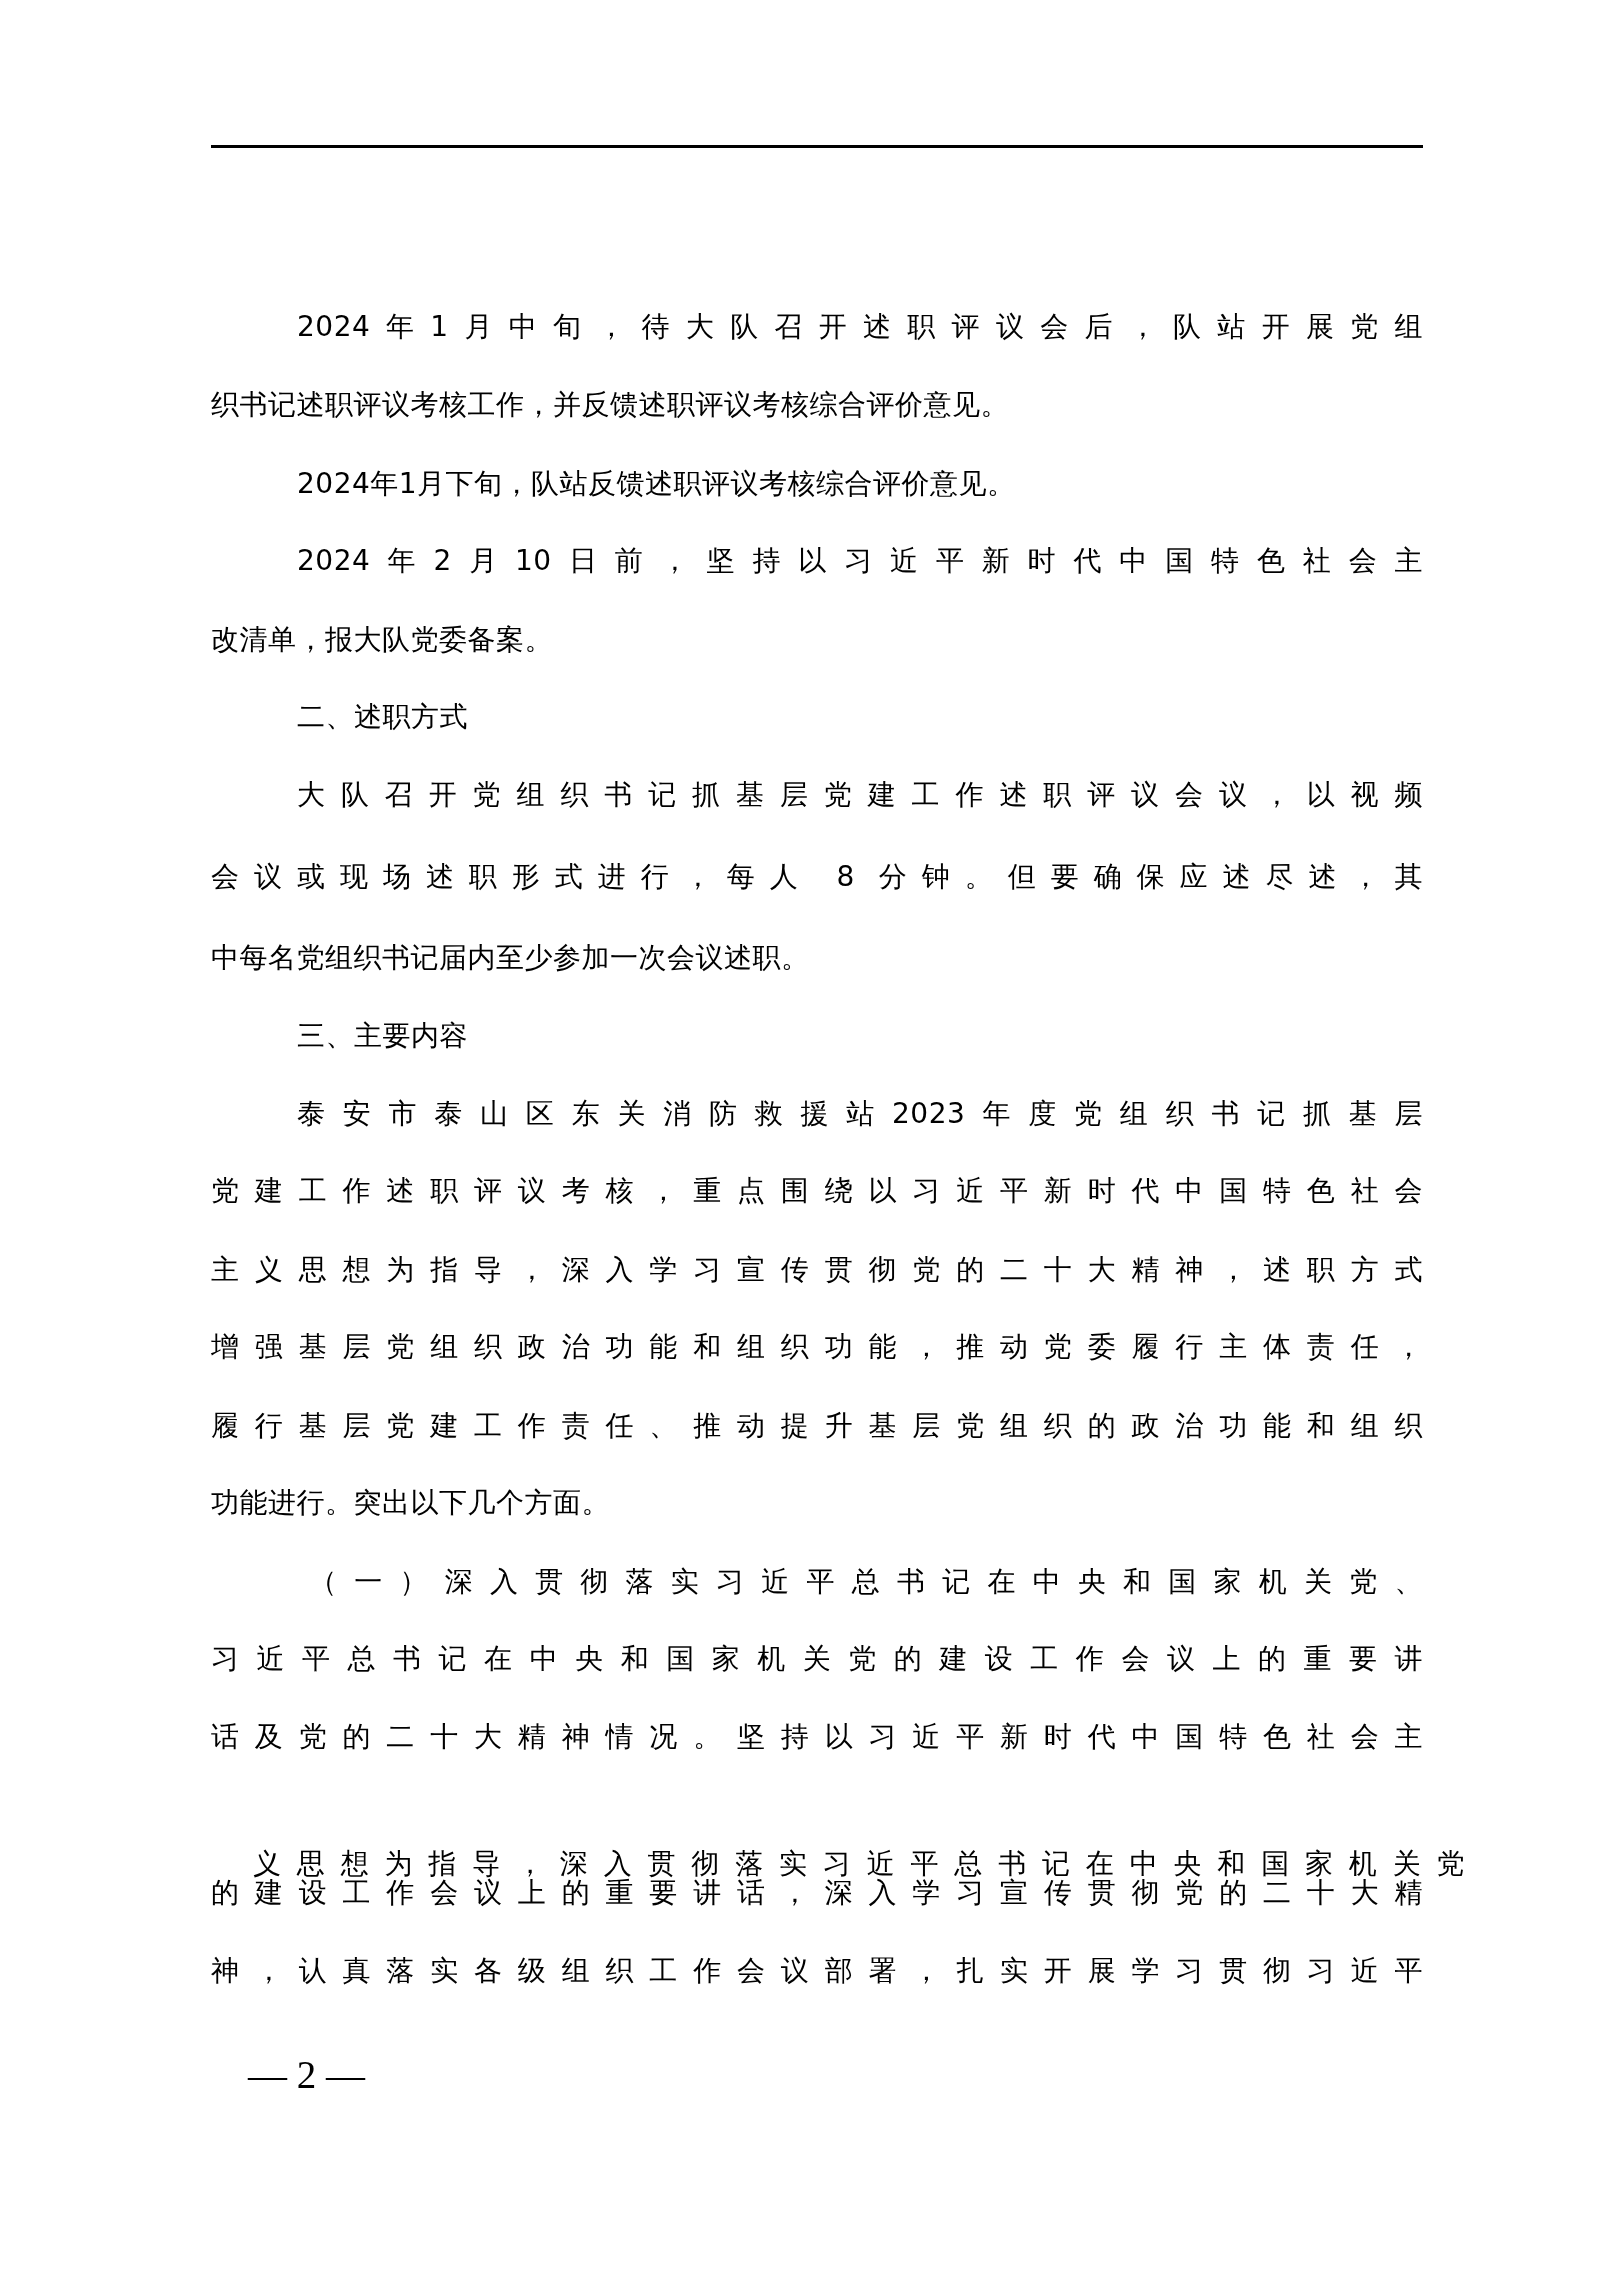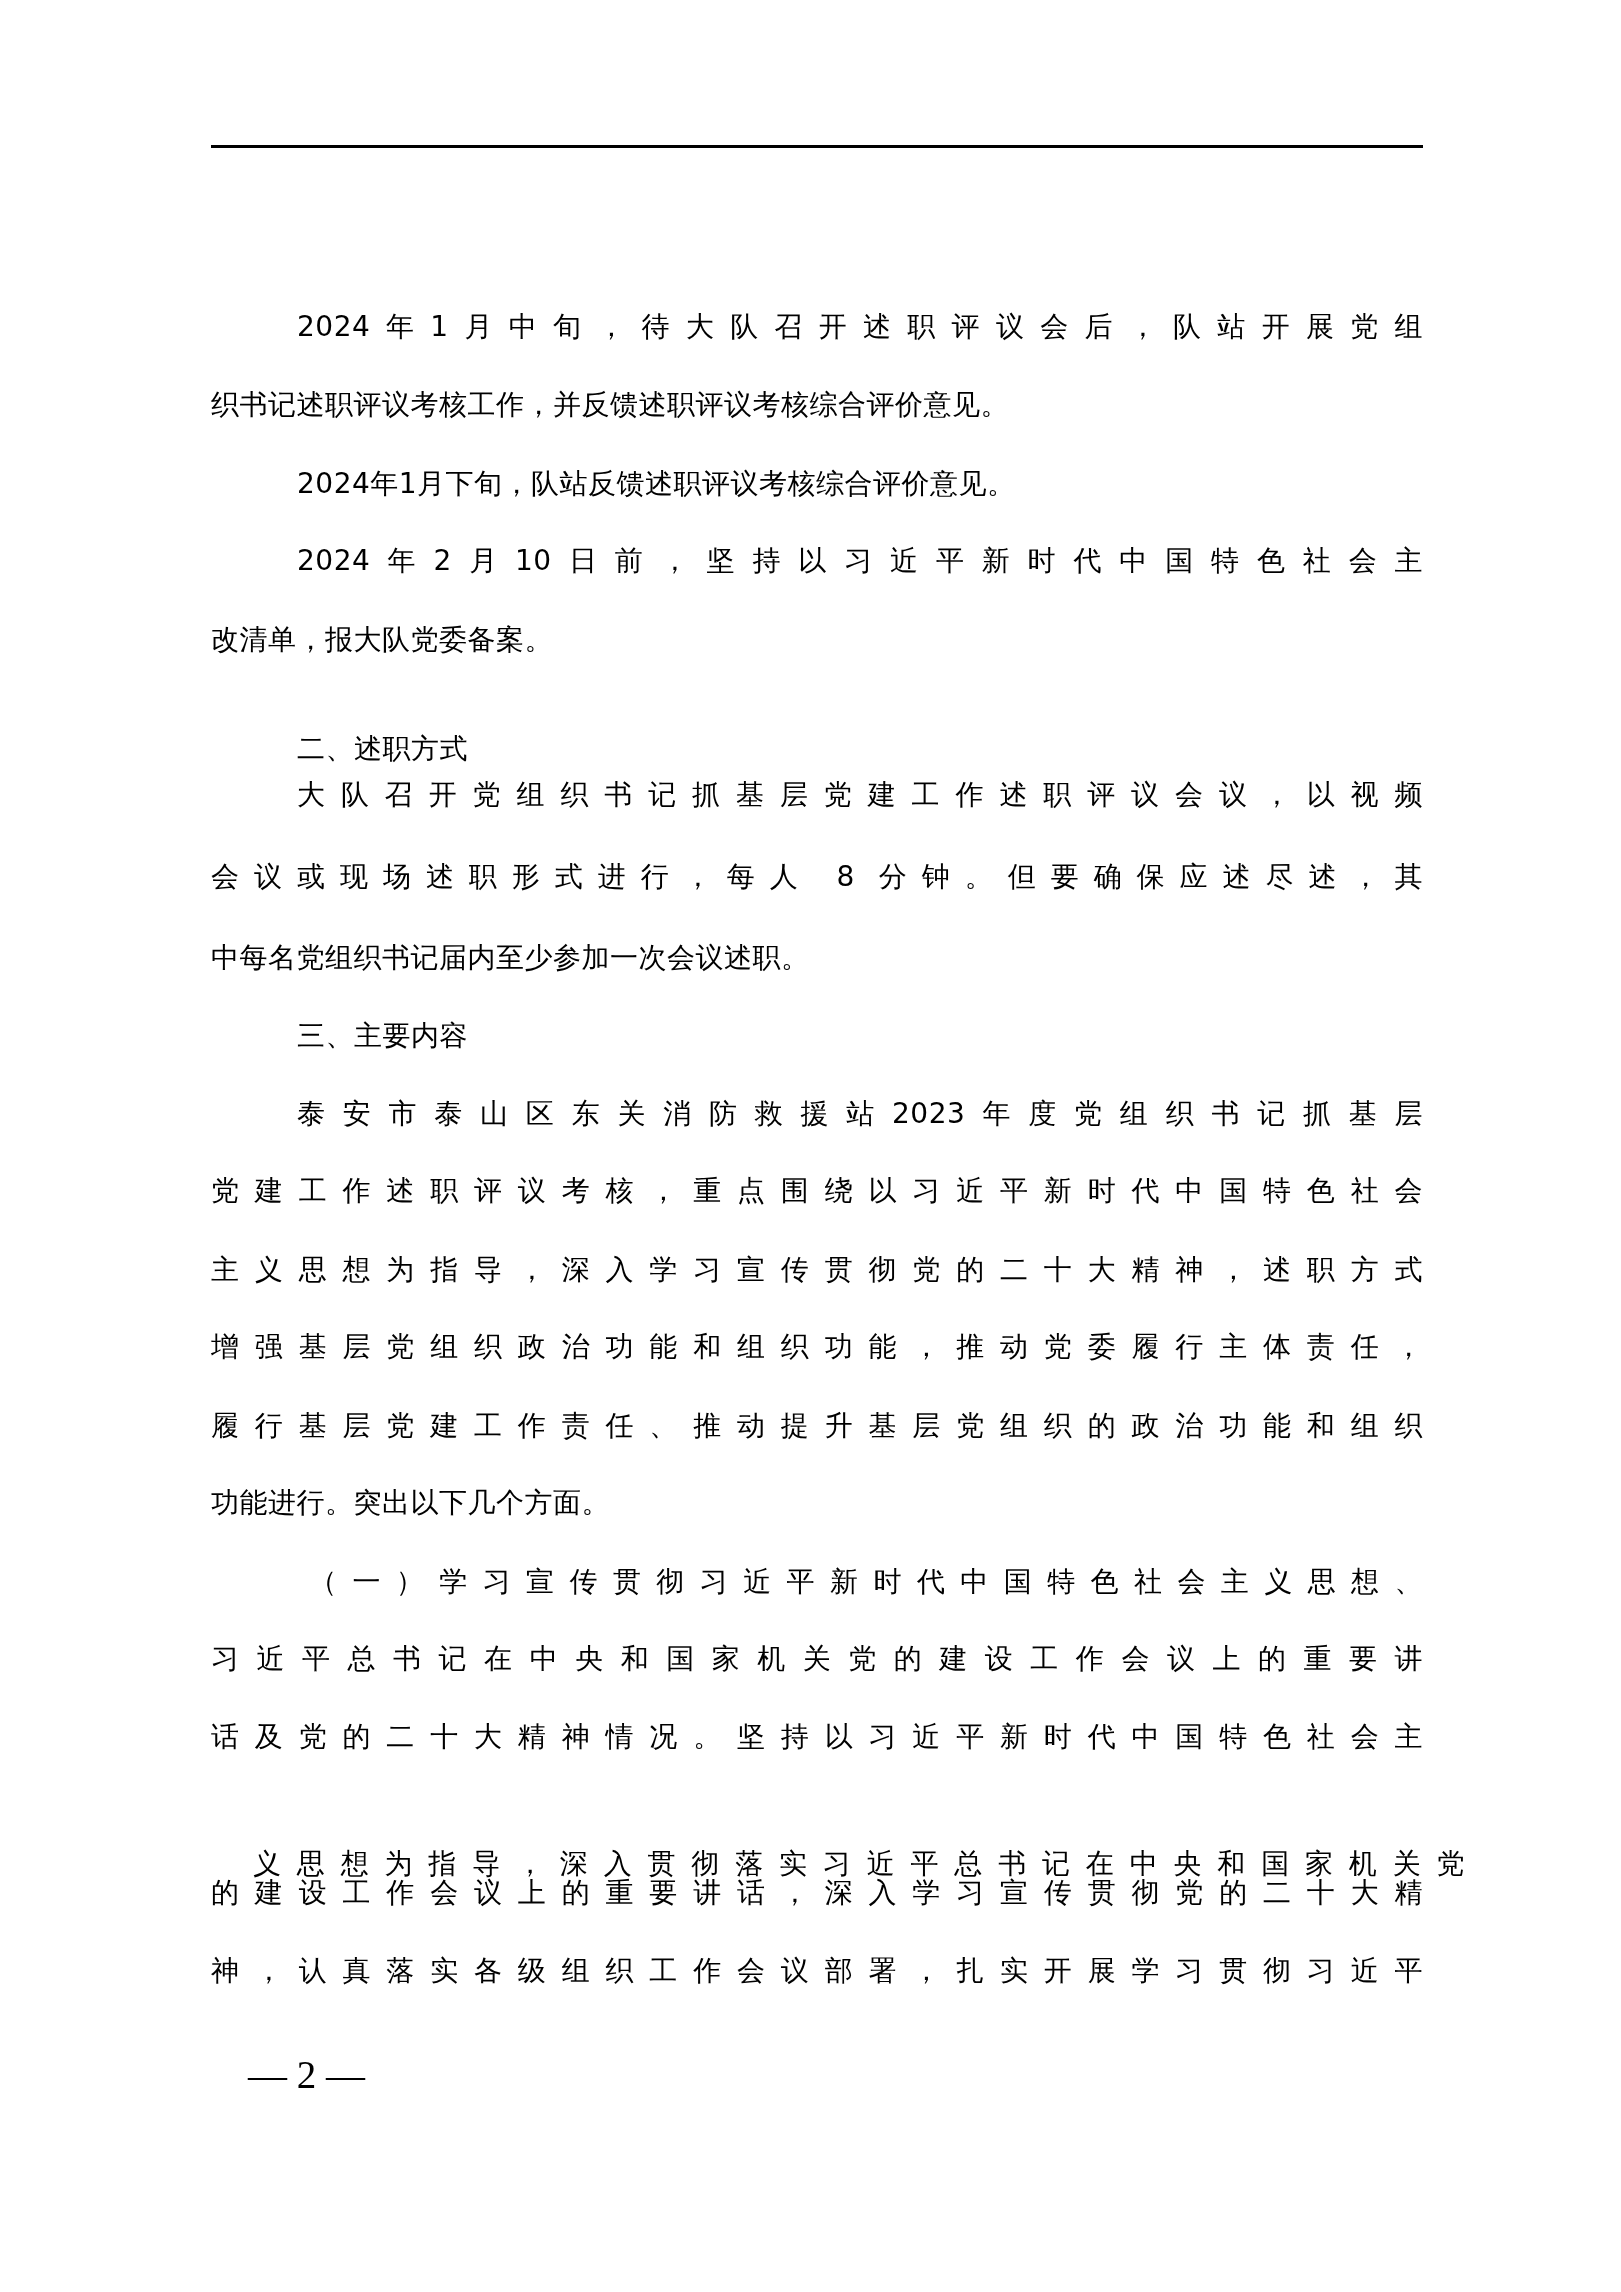--- a/index.html
+++ b/index.html
@@ -18,32 +18,32 @@
 <body>
 
 <div class="rule"></div>
 
 <div id="doc">
     <div class="line indent" style="top: 299px;">2024年1月中旬，待大队召开述职评议会后，队站开展党组</div>
     <div class="line last" style="top: 377px;">织书记述职评议考核工作，并反馈述职评议考核综合评价意见。</div>
     <div class="line indent last" style="top: 456px;">2024年1月下旬，队站反馈述职评议考核综合评价意见。</div>
     <div class="line indent" style="top: 533px;">2024年2月10日前，坚持以习近平新时代中国特色社会主</div>
     <div class="line last" style="top: 612px;">改清单，报大队党委备案。</div>
-    <div class="line indent last" style="top: 689px; margin-top: 32px;">二、述职方式</div>
+    <div class="line indent last" style="top: 689px;">二、述职方式</div>
     <div class="line indent" style="top: 767px;">大队召开党组织书记抓基层党建工作述职评议会议，以视频</div>
     <div class="line" style="top: 849px;">会议或现场述职形式进行，每人 8 分钟。但要确保应述尽述，其</div>
     <div class="line last" style="top: 930px;">中每名党组织书记届内至少参加一次会议述职。</div>
     <div class="line indent last" style="top: 1008px;">三、主要内容</div>
     <div class="line indent" style="top: 1086px;">泰安市泰山区东关消防救援站2023年度党组织书记抓基层</div>
     <div class="line" style="top: 1163px;">党建工作述职评议考核，重点围绕以习近平新时代中国特色社会</div>
     <div class="line" style="top: 1242px;">主义思想为指导，深入学习宣传贯彻党的二十大精神，述职方式</div>
     <div class="line" style="top: 1319px;">增强基层党组织政治功能和组织功能，推动党委履行主体责任，</div>
     <div class="line" style="top: 1398px;">履行基层党建工作责任、推动提升基层党组织的政治功能和组织</div>
     <div class="line last" style="top: 1475px;">功能进行。突出以下几个方面。</div>
-    <div class="line indent2" style="top: 1554px;">（一）学习宣传贯彻习近平新时代中国特色社会主义思想、</div>
+    <div class="line indent2" style="top: 1554px;">（一）深入贯彻落实习近平总书记在中央和国家机关党、</div>
     <div class="line" style="top: 1631px;">习近平总书记在中央和国家机关党的建设工作会议上的重要讲</div>
     <div class="line" style="top: 1709px;">话及党的二十大精神情况。坚持以习近平新时代中国特色社会主</div>
     <div class="line" style="top: 1836px; margin-left: 42px;">义思想为指导，深入贯彻落实习近平总书记在中央和国家机关党</div>
     <div class="line" style="top: 1865px;">的建设工作会议上的重要讲话，深入学习宣传贯彻党的二十大精</div>
     <div class="line" style="top: 1943px;">神，认真落实各级组织工作会议部署，扎实开展学习贯彻习近平</div>
   </div>
 
 <div class="pagenum">— 2 —</div>
 
 

